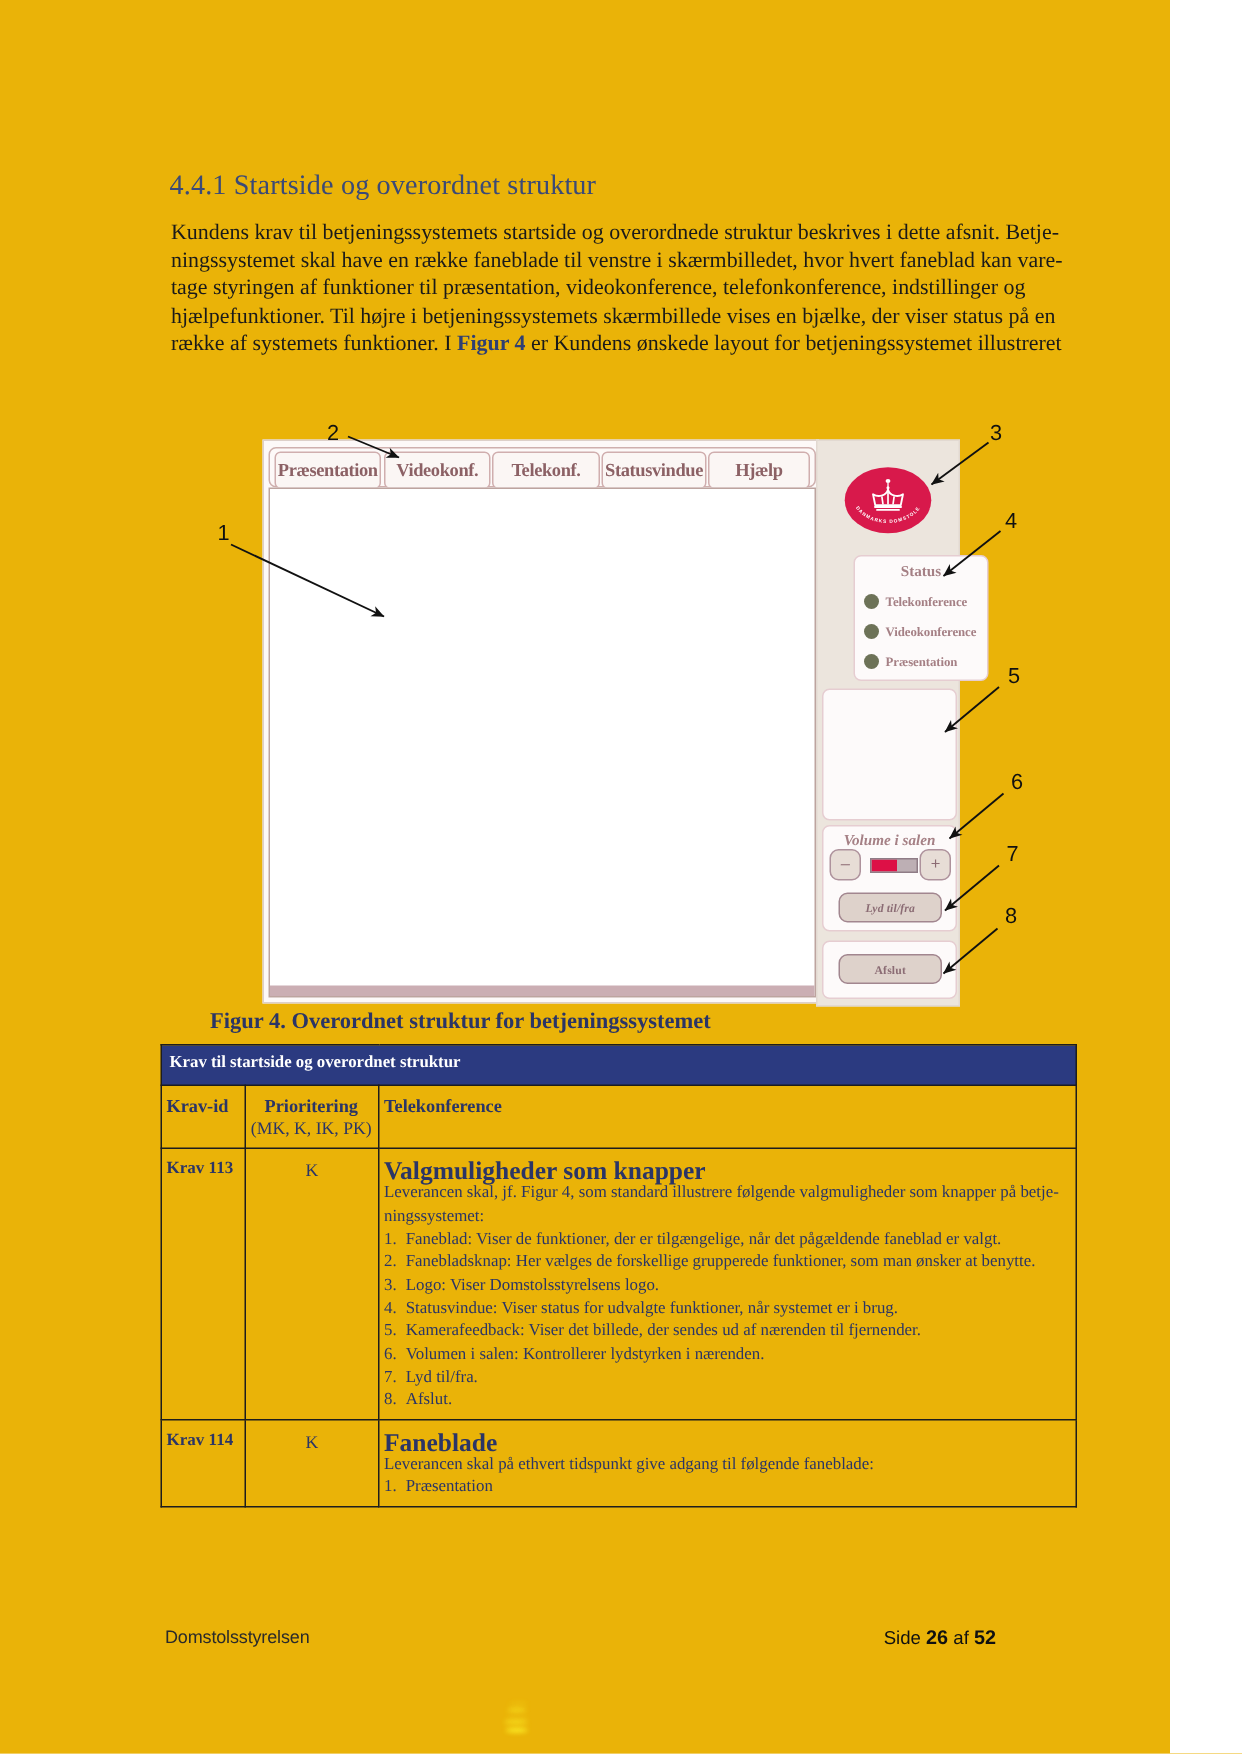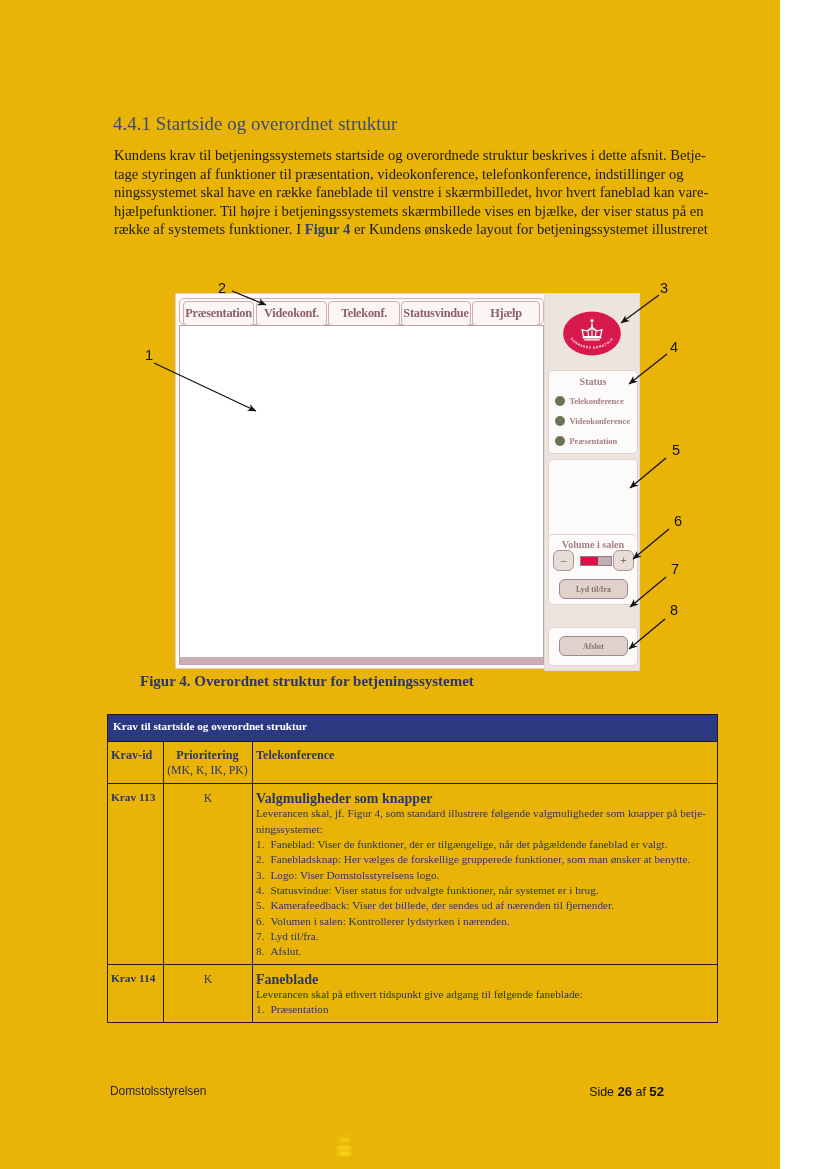--- a/index.html
+++ b/index.html
@@ -39,23 +39,23 @@
   .tab{position:absolute;top:0;height:25px;border:1px solid #d0aeae;border-radius:4px;
       background:#fbf6f4;color:#8c6165;font-size:12.3px;font-weight:bold;
       display:flex;align-items:center;justify-content:center;box-sizing:border-box;
       font-family:"Liberation Serif",serif;letter-spacing:-0.25px;}
 
   
   .logo-wrap{position:absolute;left:17px;top:17px;width:60px;height:45px;}
   
   .rpanel{position:absolute;left:3px;width:90px;background:#fdfafa;
      border:1px solid #e6cdd1;border-radius:5px;box-sizing:border-box;}
-  #p-status{top:76px;height:84px;}
+  #p-status{top:76px;height:84px;margin-left:21px;}
   #p-camera{top:165px;height:88px;}
-  #p-volume{top:240px;height:71px;}
+  #p-volume{top:256px;height:71px;font-style:italic;}
   #p-exit{top:333px;height:39px;}
   .panel-title{text-align:center;color:#a58085;font-size:10.1px;font-weight:bold;
      font-family:"Liberation Serif",serif;}
   .st-row{display:flex;align-items:center;margin:0 0 0 6px;height:16px;}
   .st-dot{width:10.4px;height:10.4px;border-radius:50%;background:#6d7257;flex:0 0 auto;}
   .st-label{margin-left:4px;color:#a58085;font-size:8.55px;font-weight:bold;
      font-family:"Liberation Serif",serif;white-space:nowrap;letter-spacing:-0.05px;}
 
   .vol-ctl{position:absolute;left:4px;top:15px;width:81px;height:21px;}
   .vbtn{position:absolute;top:0;width:21px;height:21px;border:1.3px solid #ae929c;
@@ -64,32 +64,32 @@
      font-family:"Liberation Sans",sans-serif;line-height:1;}
   .vslider{position:absolute;left:27px;top:6px;width:32px;height:10px;
      border:1.2px solid #8f7c86;background:#bdafb4;box-sizing:border-box;overflow:hidden;}
   .vfill{height:100%;background:#dd1046;}
   .bigbtn{position:absolute;left:10px;width:69px;height:20px;border:1.4px solid #a2868f;
      border-radius:6px;background:#ded2cb;color:#8b6c74;font-size:7.8px;
      display:flex;align-items:center;justify-content:center;box-sizing:border-box;
      font-family:"Liberation Serif",serif;font-weight:bold;letter-spacing:0.1px;}
 
   
-  #req-table{position:absolute;left:107px;top:714px;width:610px;
+  #req-table{position:absolute;left:107px;top:696px;width:610px;
      border-collapse:collapse;table-layout:fixed;color:#2b3566;}
   #req-table td{border:1px solid #1d1d1d;vertical-align:top;box-sizing:border-box;}
   .tcap{background:#2b3a80;color:#ffffff;font-weight:bold;font-size:11.2px;
      padding:5px 8px 9px 5px;letter-spacing:0px;}
   .thead{font-weight:bold;font-size:12.2px;padding:6px 4px 5px 3px;}
   .thead-c{text-align:center;}
   .thead-sub{font-weight:normal;font-size:11.8px;white-space:nowrap;}
   .cid{font-weight:bold;font-size:11.35px;padding:7px 4px 4px 3px;white-space:nowrap;margin-top:12px;}
   .cpri{font-size:11.8px;text-align:center;padding:7px 4px 4px;}
   .cdesc{font-size:11.24px;padding:7px 6px 4px 3px;line-height:15.35px;white-space:nowrap;}
-  .cdesc .bold{font-weight:bold;display:block;font-size:14px;}
+  .cdesc .bold{font-weight:bold;display:block;font-size:17px;}
   .cdesc .intro{display:block;}
   .cdesc ol{margin:0;padding:0;list-style:none;counter-reset:li;}
   .cdesc ol li{counter-increment:li;position:relative;padding-left:14.5px;}
   .cdesc ol li:before{content:counter(li) ".";position:absolute;left:0px;}
 
   
   #scan-smudge{position:absolute;left:334px;top:1130px;width:32px;height:30px;
      pointer-events:none;filter:blur(1.6px);opacity:0.92;}
   #scan-smudge i{position:absolute;display:block;border-radius:50%;background:#fdf42a;}
 
@@ -102,22 +102,22 @@
 </head>
 <body>
 
 <div id="page">
 <div id="content-layer">
 
   <div class="sec-heading">4.4.1 Startside og overordnet struktur</div>
 
   <div class="body-par">
     <span class="ln">Kundens krav til betjeningssystemets startside og overordnede struktur beskrives i dette afsnit. Betje-</span>
+    <span class="ln">ningssystemet skal have en række faneblade til venstre i skærmbilledet, hvor hvert faneblad kan vare-</span>
     <span class="ln">tage styringen af funktioner til præsentation, videokonference, telefonkonference, indstillinger og</span>
-    <span class="ln">ningssystemet skal have en række faneblade til venstre i skærmbilledet, hvor hvert faneblad kan vare-</span>
     <span class="ln">hjælpefunktioner. Til højre i betjeningssystemets skærmbillede vises en bjælke, der viser status på en</span>
     <span class="ln"><span>række af systemets funktioner. I </span><span class="figref">Figur 4</span><span> er Kundens ønskede layout for betjeningssystemet illustreret</span></span>
   </div>
 
   <div id="mockup">
     <div id="mock-shell">
       <div class="tabframe"></div>
       <div class="tabrow">
         <div class="tab" style="left:0px;width:71px">Præsentation</div>
         <div class="tab" style="left:73px;width:71px">Videokonf.</div>

